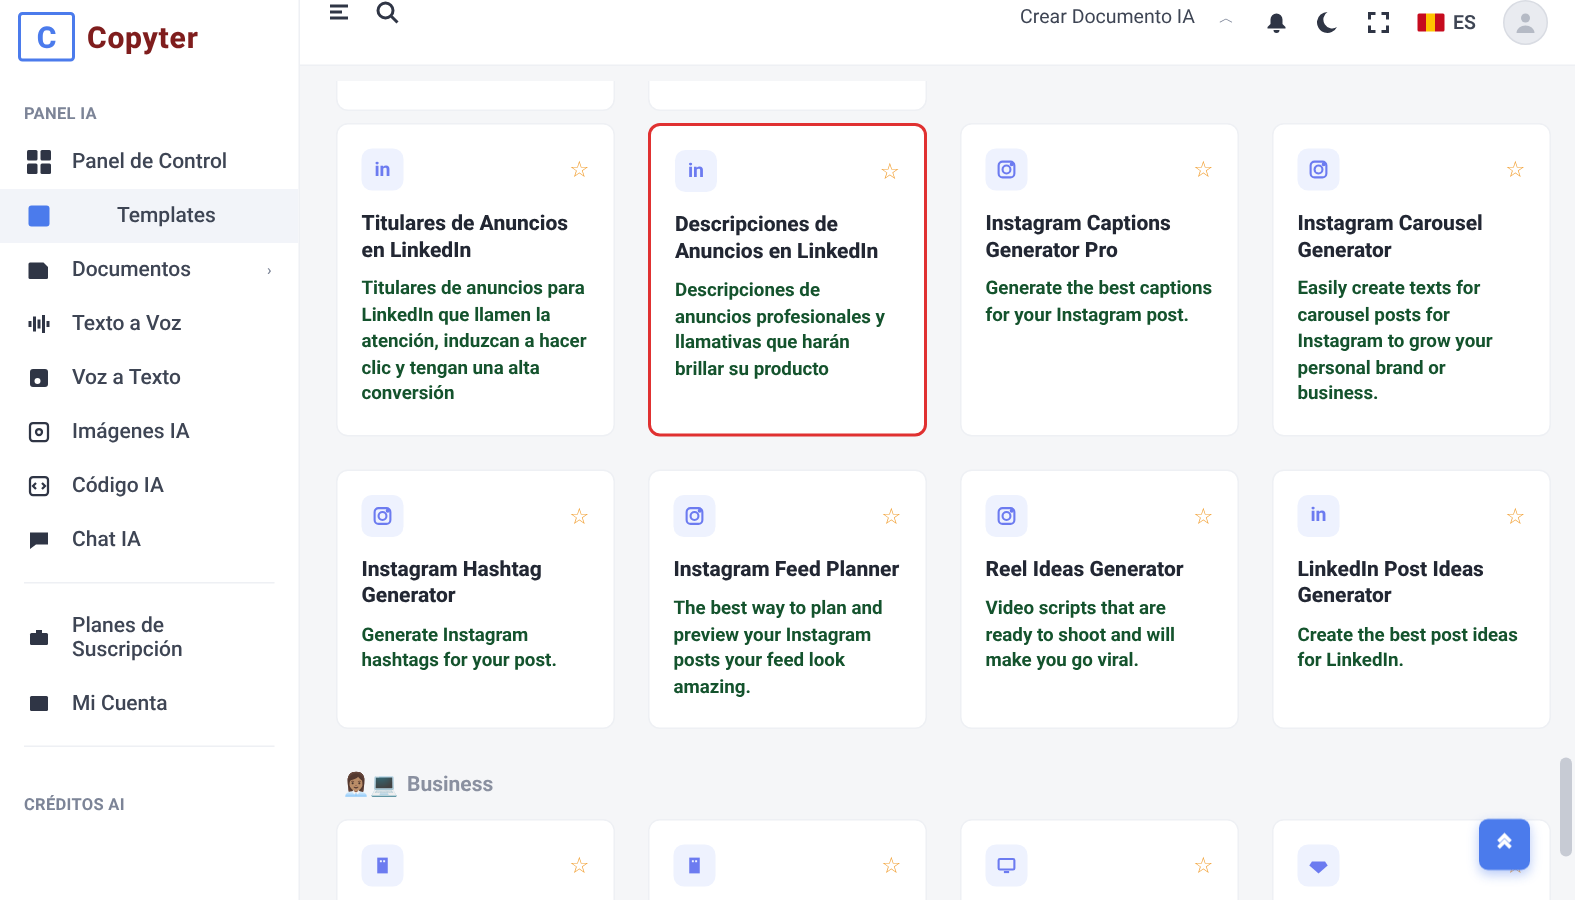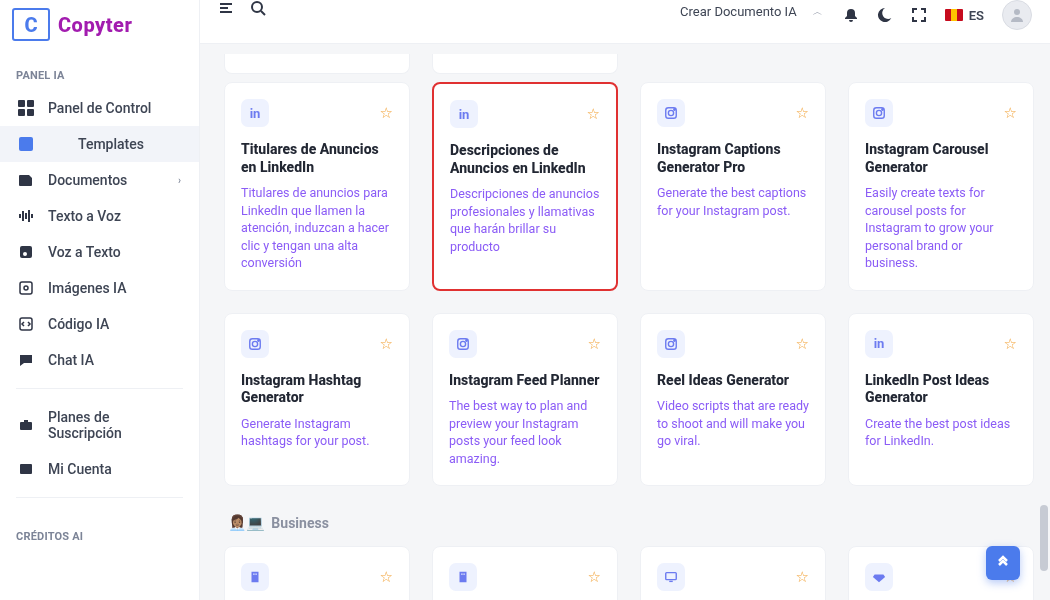--- a/index.html
+++ b/index.html
@@ -1,21 +1,21 @@
 <!DOCTYPE html>
 <html><head>
 <meta charset="utf-8">
 <style>
 * { margin:0; padding:0; box-sizing:border-box; font-family: -apple-system, BlinkMacSystemFont, "Segoe UI", Roboto, sans-serif; }
 body { background:#f5f6f8; width:1050px; height:600px; overflow:hidden; position:relative; }
 
 .sidebar { position:fixed; left:0; top:0; width:200px; height:600px; background:#fff; border-right:1px solid #eef0f4; overflow-y:auto; }
 .logo { display:flex; align-items:center; gap:8px; padding:8px 12px 6px; }
 .logo-badge { width:38px; height:33px; border:2px solid #4b7bec; display:flex; align-items:center; justify-content:center; color:#4b7bec; font-weight:800; font-size:20px; border-radius:3px; }
-.logo-text { color:#a21caf; font-weight:800; font-size:20px; letter-spacing:.5px; }
+.logo-text { color:#7f1d1d; font-weight:800; font-size:20px; letter-spacing:.5px; }
 
 .section-hdr { padding:22px 16px 8px 16px; font-size:11px; font-weight:700; color:#7c8497; letter-spacing:.2px; }
 .nav-item { display:flex; align-items:center; gap:14px; padding:10px 18px; font-size:14px; color:#3e4554; cursor:pointer; font-weight:500; }
 .nav-item.active { background:#f2f4f9;gap:44px; }
 .nav-item .nav-ic { width:16px; height:16px; display:flex; align-items:center; justify-content:center; color:#2f3545; }
 .nav-item.active .nav-ic svg { fill:#4b7bec; }
 .nav-item .chev { margin-left:auto; color:#7c8497; font-size:10px; }
 .divider { height:1px; background:#eef0f4; margin:10px 16px; }
 
 .footer-note { padding:8px 16px 4px; font-size:10.5px; line-height:1.4; }
@@ -39,21 +39,21 @@
 .card { width:186px; background:#fff; border:1px solid #eef0f4; border-radius:8px; padding:16px 16px 18px; position:relative; cursor:pointer; }
 .card.high { border:2px solid #e03131; }
 .card .ic-row { display:flex; justify-content:space-between; align-items:center; margin-bottom:14px; }
 .ic-box { width:28px; height:28px; border-radius:7px; display:flex; align-items:center; justify-content:center; font-weight:700; font-size:13px; }
 .ic-in { background:#eef2fe; color:#6c7bf0; }
 .ic-ig { background:#eef2fe; color:#6c7bf0; }
 .ic-li { background:#eef2fe; color:#6c7bf0; }
 .ic-biz { background:#eef2fe; color:#6c7bf0; }
 .star { color:#f2a33a; font-size:15px; cursor:pointer; }
 .card h3 { font-size:14px; font-weight:800; color:#222733; line-height:1.25; margin-bottom:8px; }
-.card p { font-size:12.5px; color:#8b5cf6; line-height:1.4; }
+.card p { font-size:12.5px; color:#14532d; line-height:1.4;font-weight:bold; }
 
 .cat-hdr { display:flex; align-items:center; gap:6px; margin:28px 0 14px 4px; }
 .cat-hdr .emoji { font-size:15px; }
 .cat-hdr .txt { color:#8a90a0; font-weight:700; font-size:14px; }
 
 .scroll-top { position:fixed; right:30px; bottom:20px; width:34px; height:34px; background:#4b7bec; border-radius:6px; color:#fff; display:flex; align-items:center; justify-content:center; font-size:16px; cursor:pointer; box-shadow:0 3px 8px rgba(75,123,236,.4); }
 
 .fake-scroll { position:fixed; right:2px; top:110px; width:8px; height:470px; background:transparent; }
 .fake-thumb { position:absolute; top:395px; width:8px; height:66px; background:#c7cbd4; border-radius:4px; }
 

